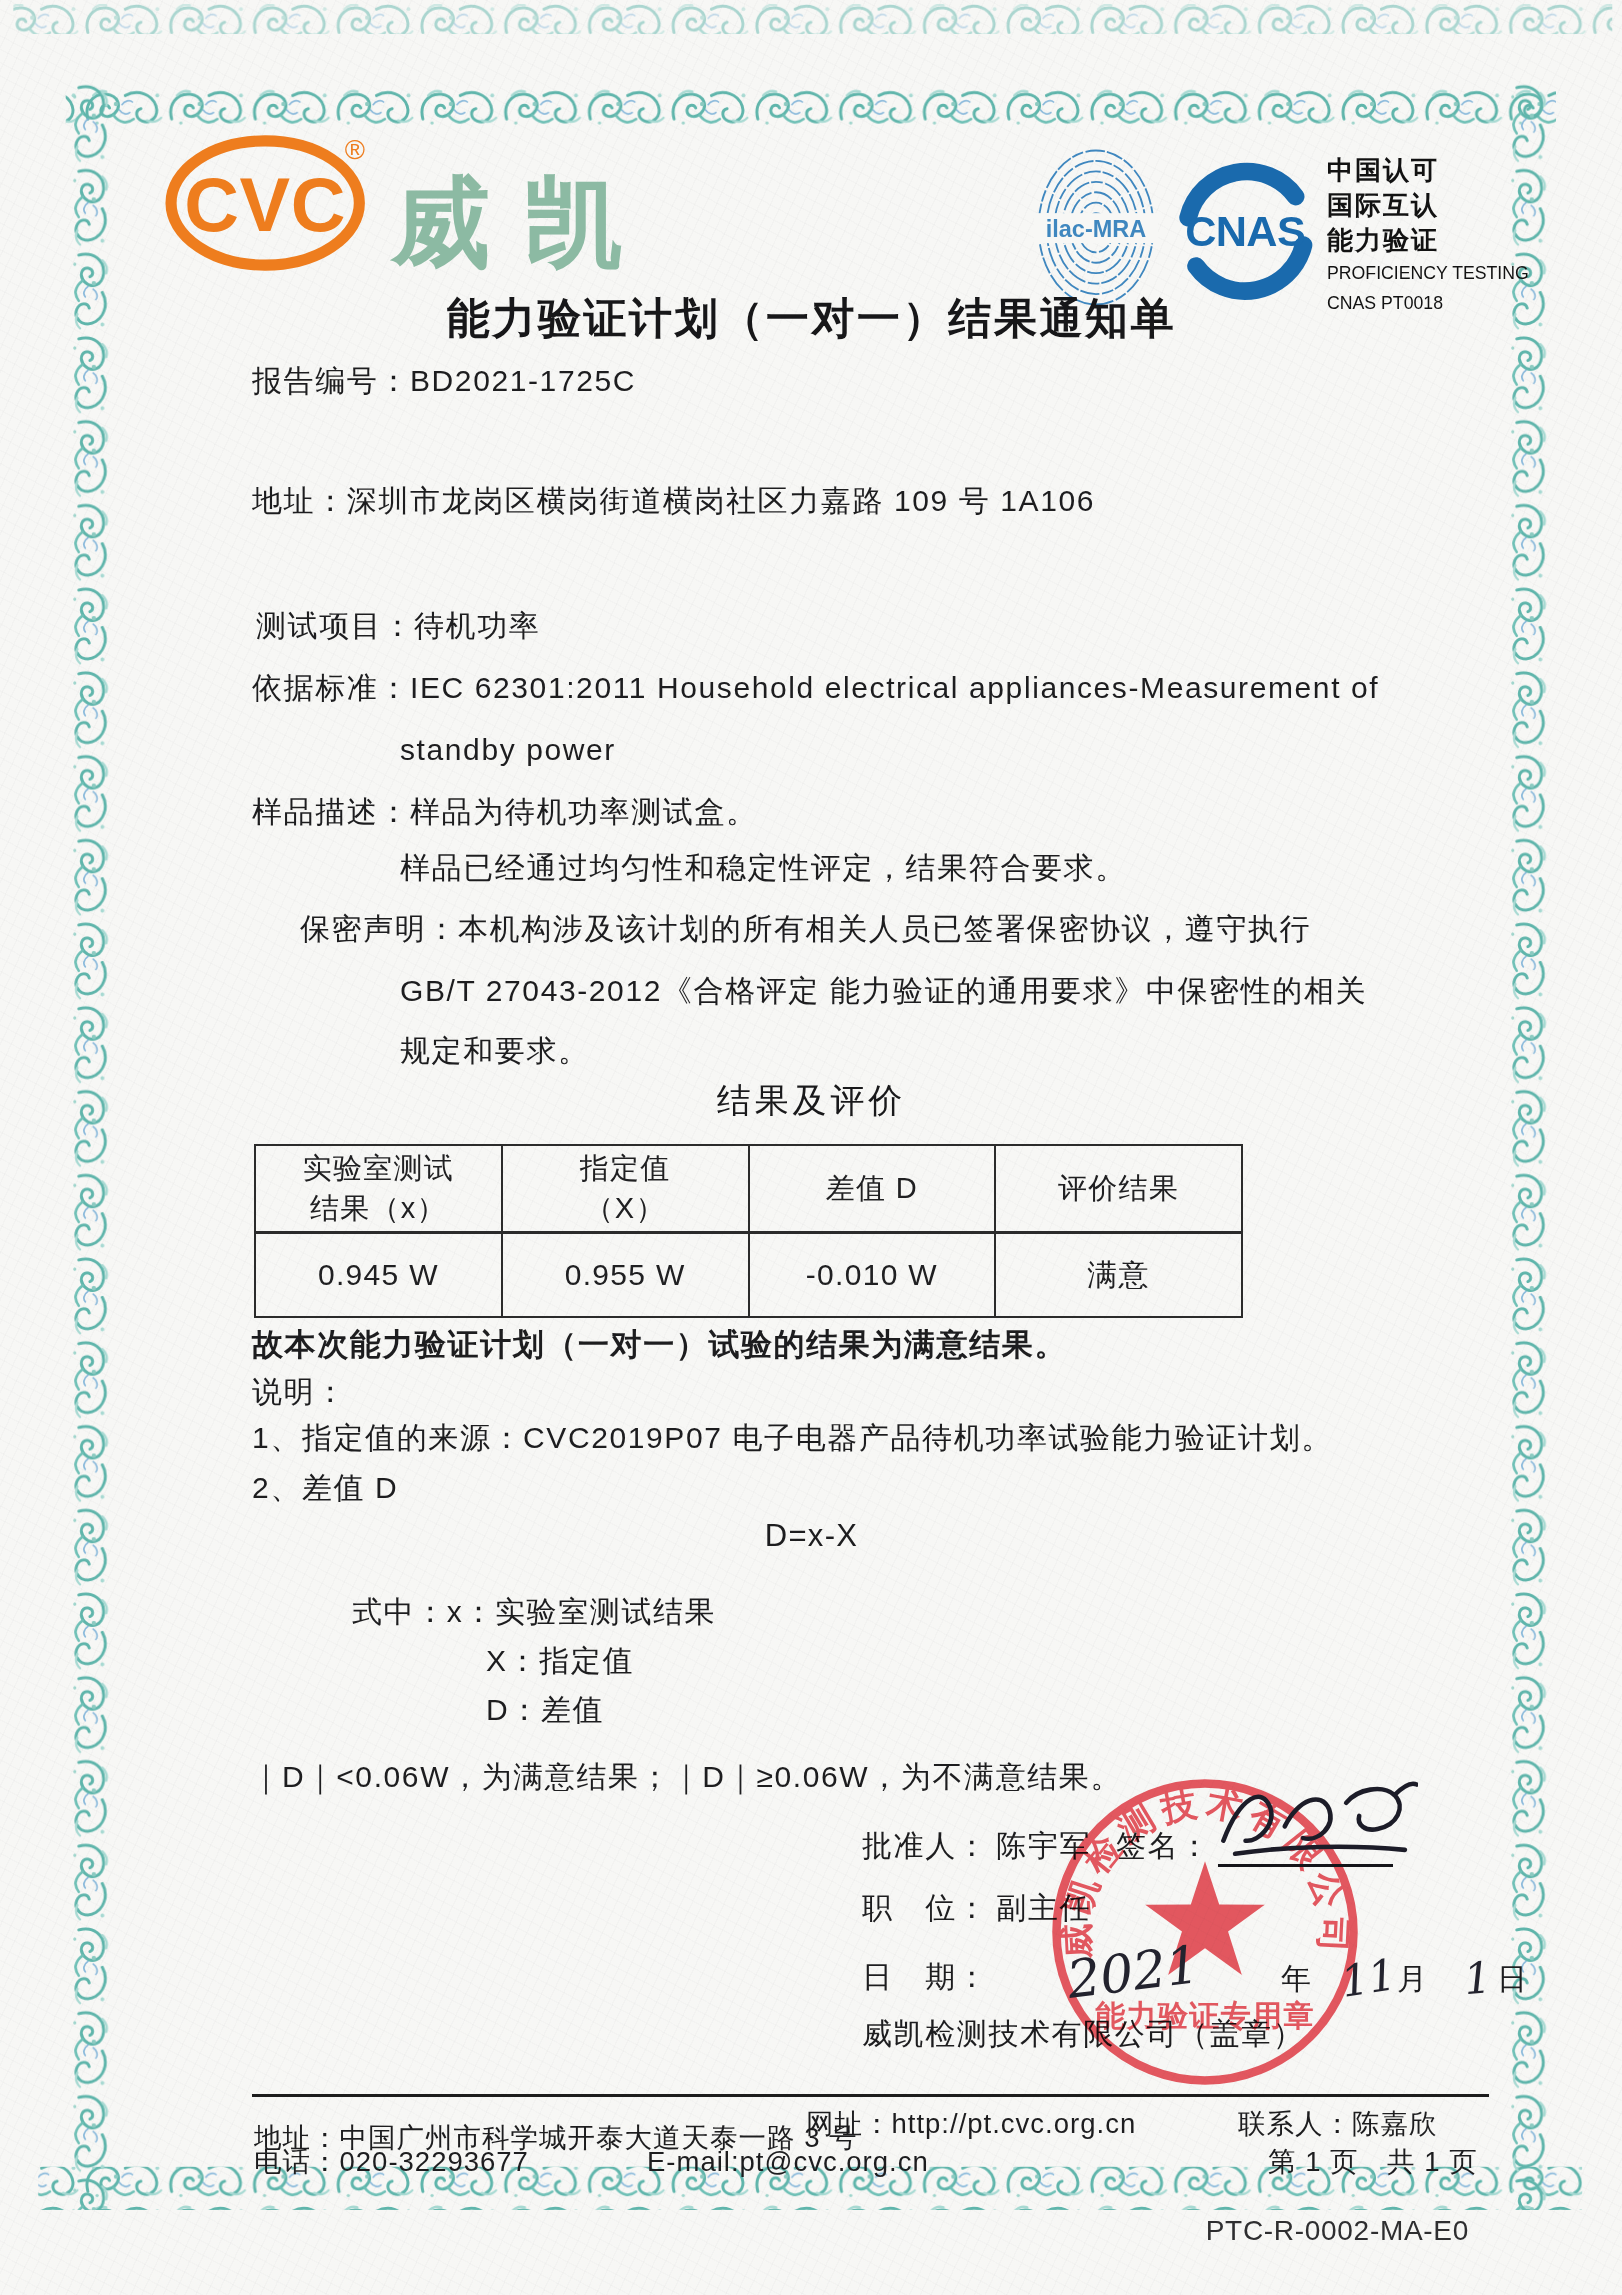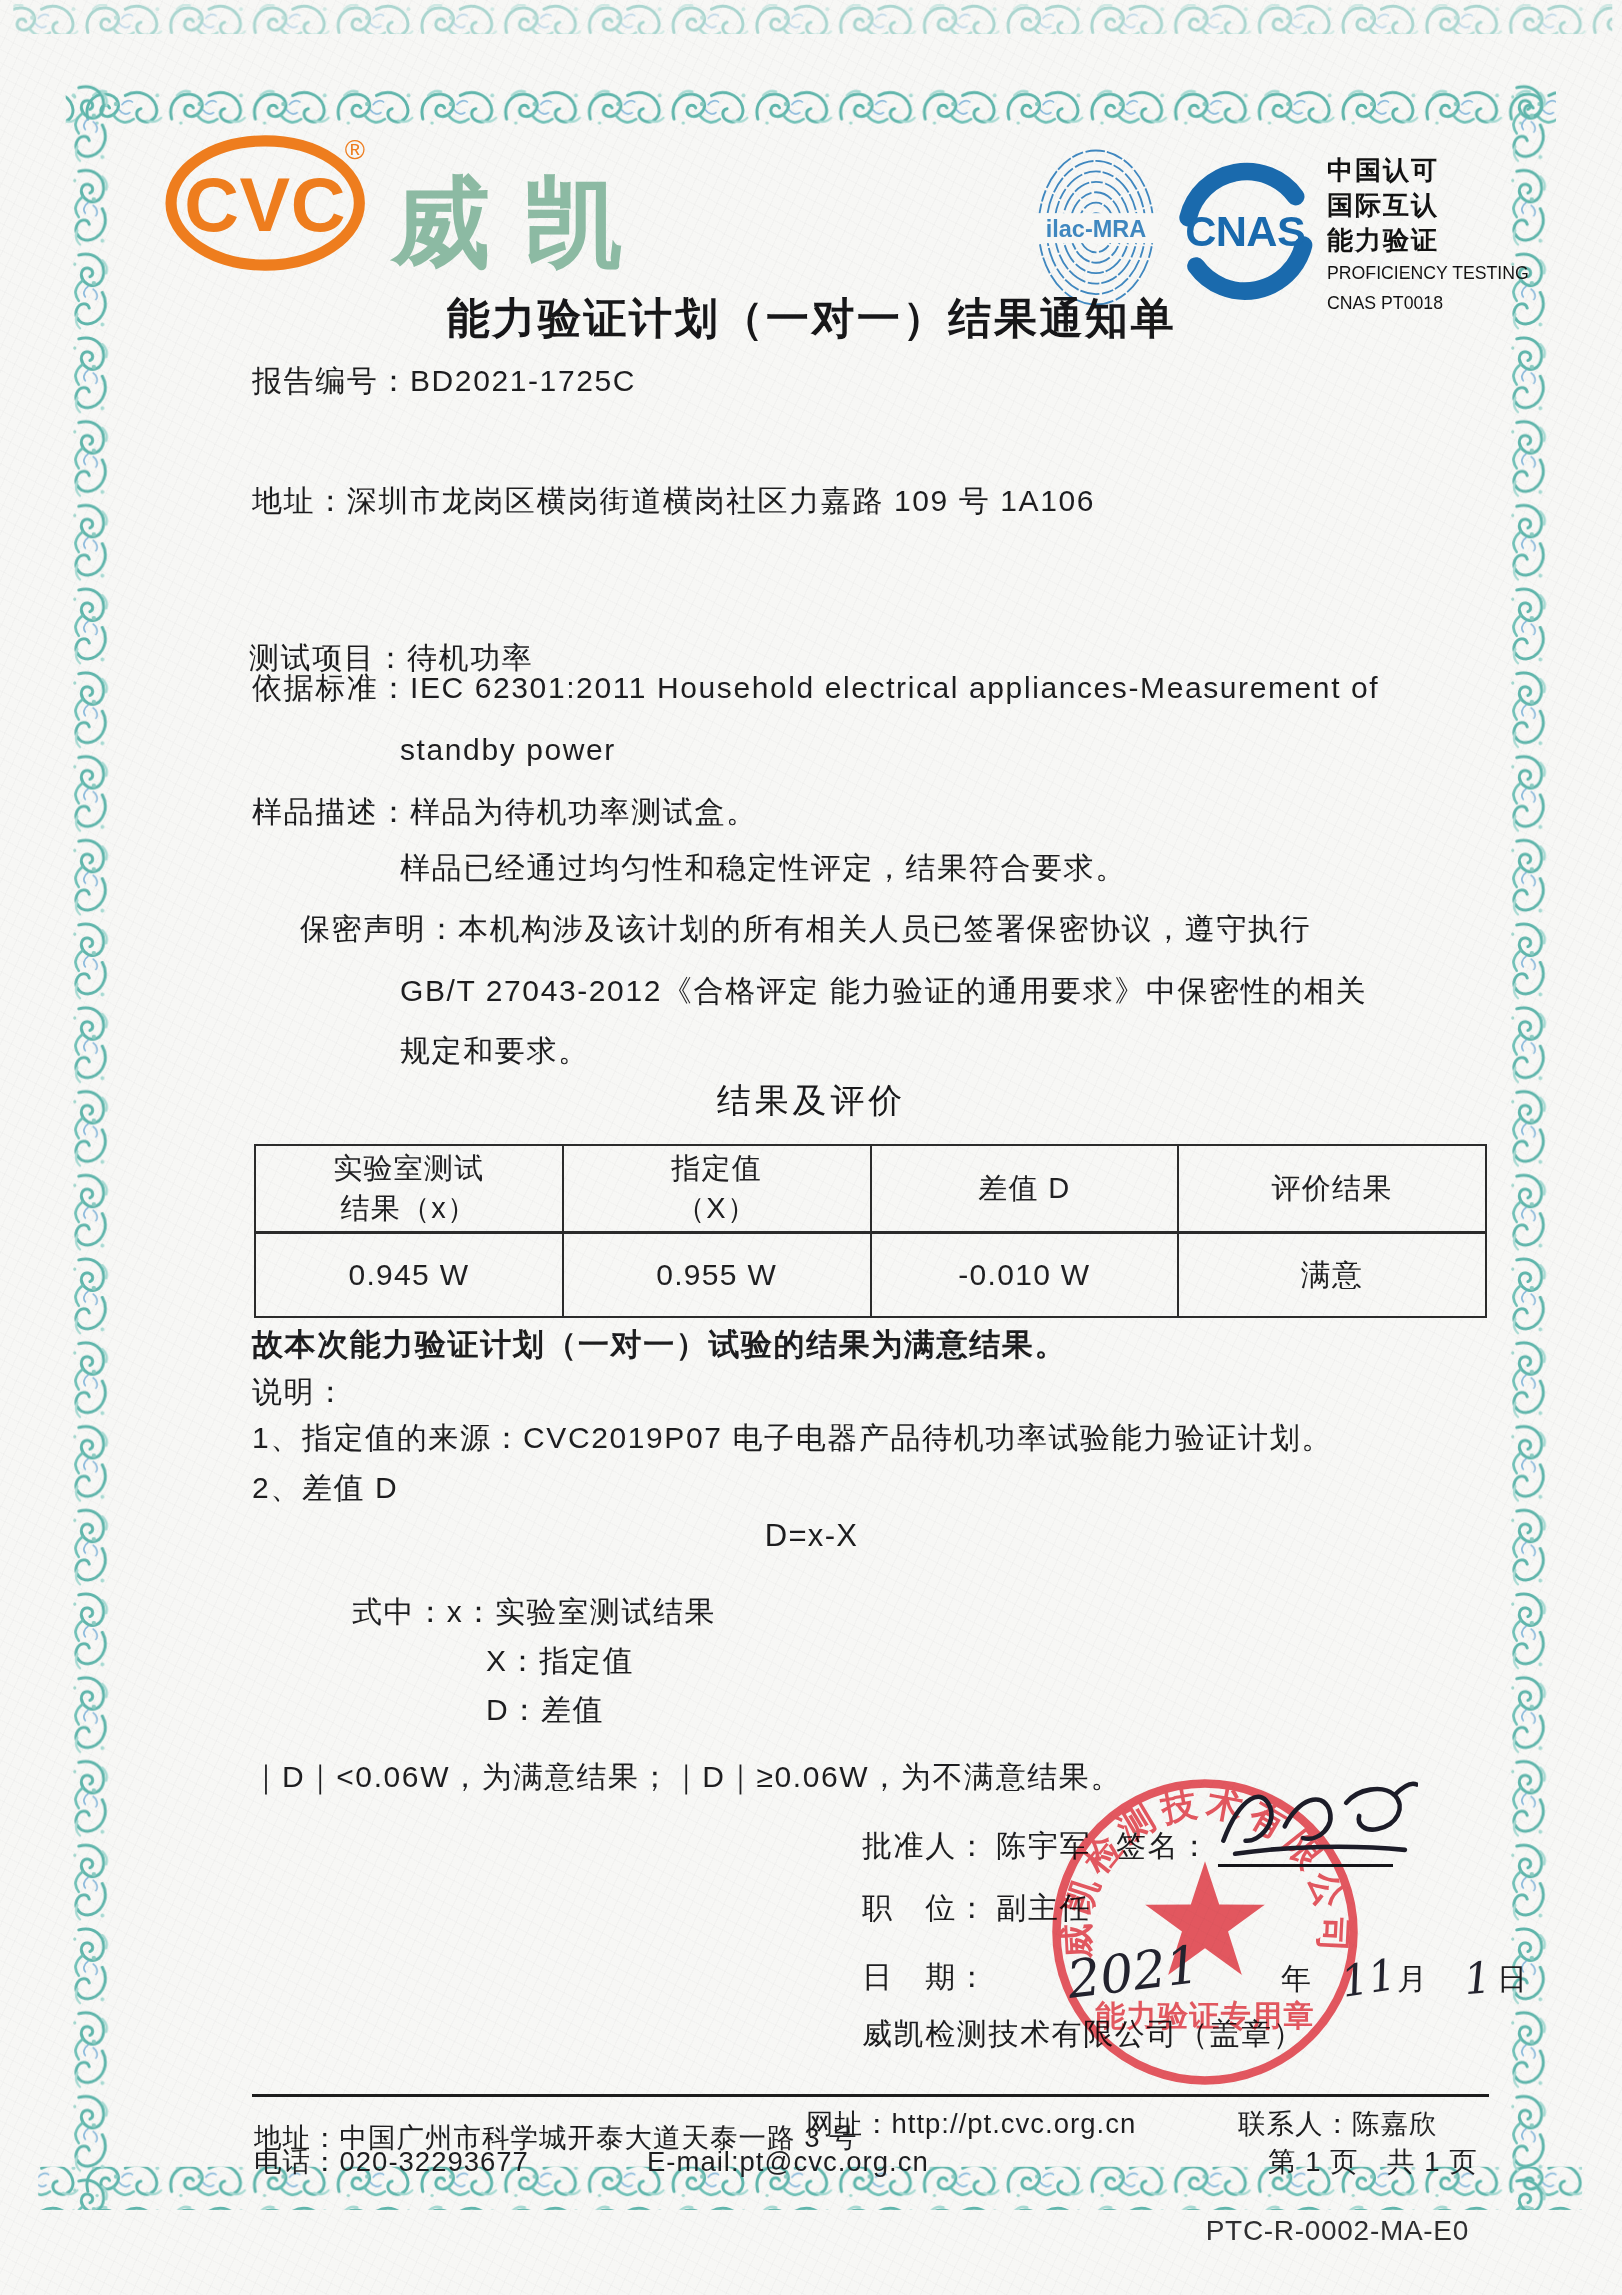--- a/index.html
+++ b/index.html
@@ -14,21 +14,21 @@
   .abs{position:absolute;}
   .line{position:absolute;white-space:nowrap;font-size:30px;line-height:1.15;letter-spacing:1.6px;color:#1d1d1f;}
   .b{font-weight:700;}
   .frame{position:absolute;left:0;top:0;pointer-events:none;}
   .wkname{position:absolute;left:391px;top:158px;font-size:99px;font-weight:700;letter-spacing:34px;color:#8cbaa3;}
   .title{position:absolute;left:50%;top:290px;transform:translateX(-50%);font-size:43px;font-weight:700;letter-spacing:2.6px;white-space:nowrap;color:#171719;}
   .accr{position:absolute;left:1327px;top:153px;color:#121212;}
   .accr .cn{font-size:26px;font-weight:700;line-height:35px;letter-spacing:2px;}
   .accr .en{font-size:17.7px;font-weight:400;line-height:30px;letter-spacing:0;}
   .heading{position:absolute;left:50%;top:1078px;transform:translateX(-50%);font-size:34px;font-weight:500;letter-spacing:3.9px;color:#19191b;}
-  table.res{position:absolute;left:254px;top:1144px;width:1233px;border-collapse:collapse;table-layout:fixed;background:transparent;}
+  table.res{position:absolute;left:254px;top:1144px;width:989px;border-collapse:collapse;table-layout:fixed;background:transparent;}
   table.res td{border:2px solid #2b2b2b;text-align:center;vertical-align:middle;font-size:29px;letter-spacing:1.3px;color:#202022;padding:0;}
   table.res tr.hd td{height:85px;border-bottom:3.3px solid #2b2b2b;}
   table.res tr.dt td{height:82px;font-size:30px;}
   table.res .h2{line-height:1.35;}
   .formula{position:absolute;left:50%;top:1518px;transform:translateX(-50%);font-size:31px;letter-spacing:1.3px;}
   .sigline{position:absolute;left:1218px;top:1864px;width:175px;height:2.6px;background:#15151a;}
   .stampwrap{position:absolute;left:1048px;top:1775px;mix-blend-mode:multiply;opacity:.9;}
   .hand{position:absolute;font-family:"DejaVu Serif","Liberation Serif",serif;font-style:italic;color:#23232e;white-space:nowrap;}
   .divider{position:absolute;left:252px;top:2094px;width:1237px;height:2.6px;background:#1c1c1c;}
   .foot{font-size:27.5px;letter-spacing:1px;}
@@ -102,21 +102,21 @@
     <div class="cn">能力验证</div>
     <div class="en">PROFICIENCY TESTING</div>
     <div class="en">CNAS PT0018</div>
   </div>
 
   <div class="title">能力验证计划（一对一）结果通知单</div>
 
   <div class="line" style="left:252px;top:364px;"><span>报告编号：</span><span>BD2021-1725C</span></div>
   <div class="line" style="left:252px;top:484px;"><span>地址：</span><span>深圳市龙岗区横岗街道横岗社区力嘉路 109 号 1A106</span></div>
 
-  <div class="line" style="left:249px;top:609px;margin-top:32px;"><span>测试项目：</span><span>待机功率</span></div>
+  <div class="line" style="left:256px;top:609px;"><span>测试项目：</span><span>待机功率</span></div>
   <div class="line" style="left:252px;top:671px;"><span>依据标准：</span><span>IEC 62301:2011 Household electrical appliances-Measurement of</span></div>
   <div class="line" style="left:400px;top:733px;"><span>standby power</span></div>
   <div class="line" style="left:400px;top:851px;"><span>样品已经通过均匀性和稳定性评定，结果符合要求。</span></div>
   <div class="line" style="left:252px;top:795px;"><span>样品描述：</span><span>样品为待机功率测试盒。</span></div>
   <div class="line" style="left:252px;top:912px;margin-left:48px;"><span>保密声明：</span><span>本机构涉及该计划的所有相关人员已签署保密协议，遵守执行</span></div>
   <div class="line" style="left:400px;top:974px;"><span>GB/T 27043-2012《合格评定 能力验证的通用要求》中保密性的相关</span></div>
   <div class="line" style="left:400px;top:1034px;"><span>规定和要求。</span></div>
 
   <div class="heading">结果及评价</div>
 

